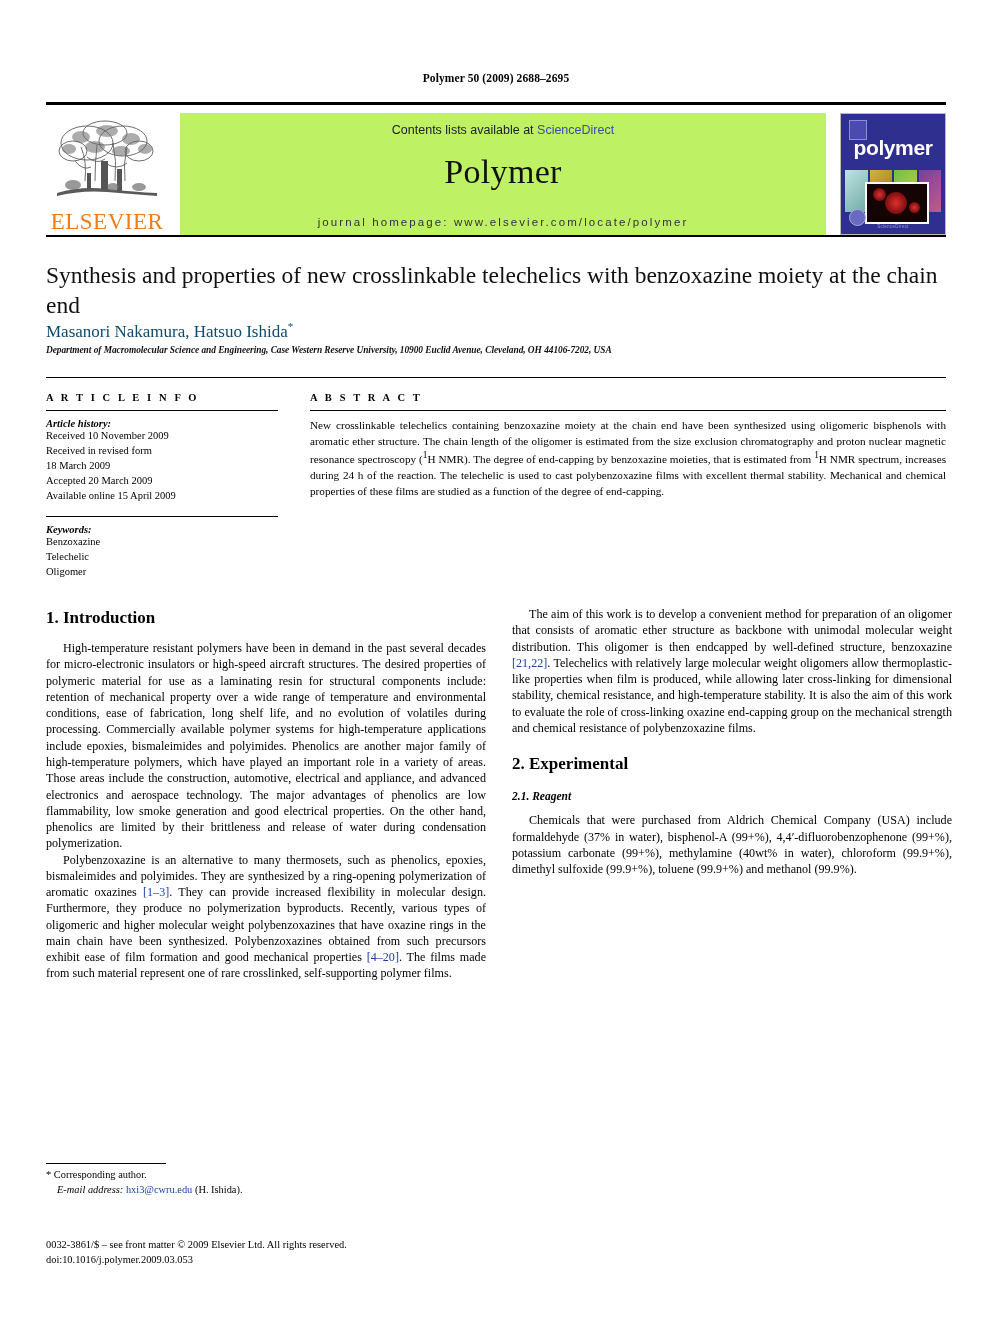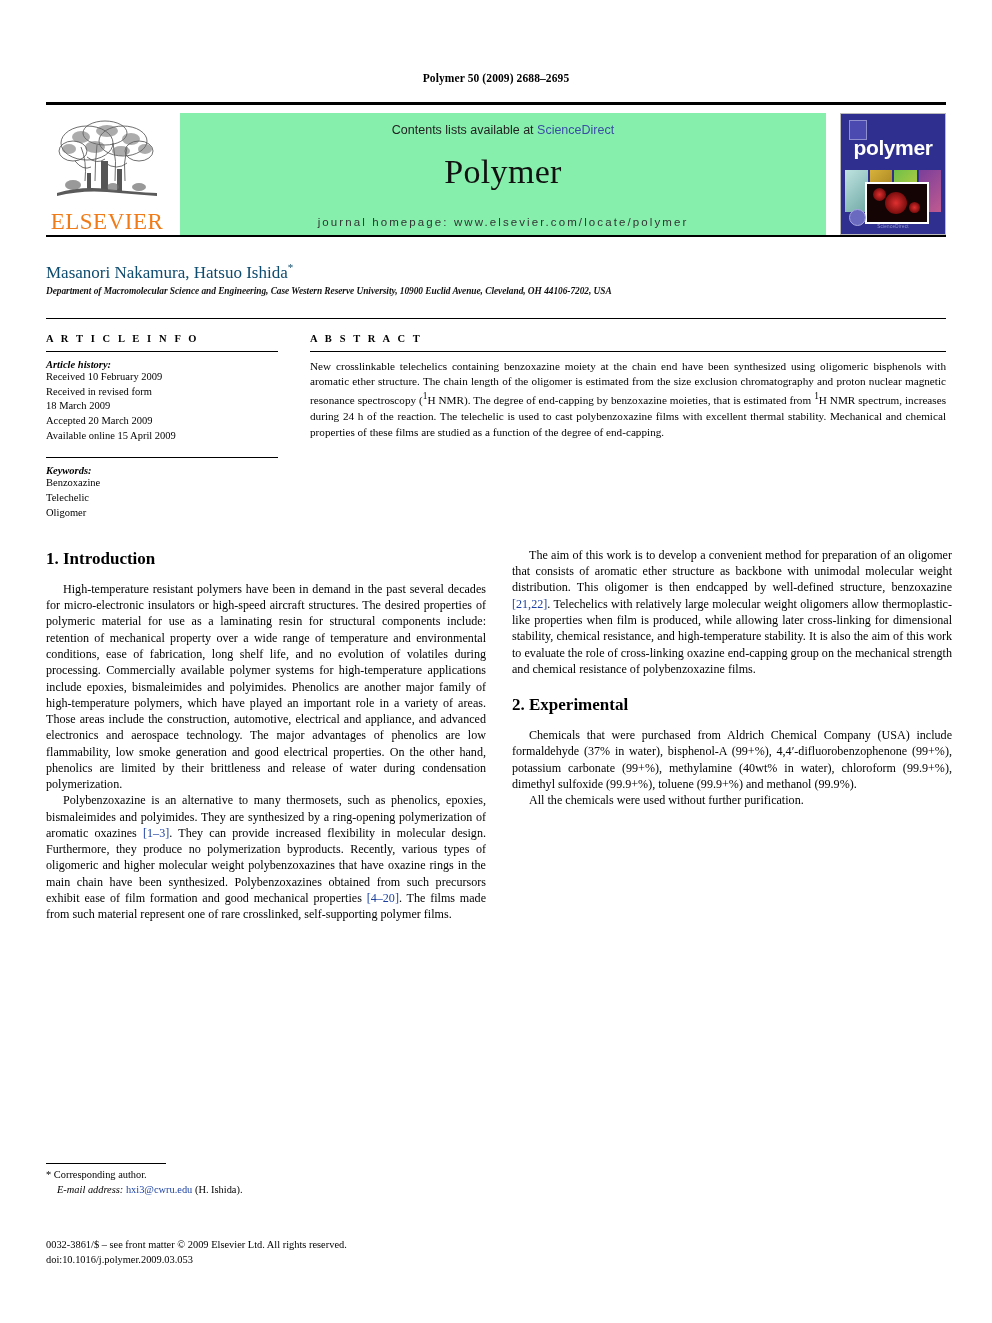--- a/index.html
+++ b/index.html
@@ -55,21 +55,21 @@
   .elsevier-word {
     font-family: "Liberation Serif", serif;
     font-size: 23px;
     letter-spacing: .5px;
     color: #F07C19;
     line-height: 1;
     margin-top: 1px;
   }
   .banner-center {
     flex: 1 1 auto;
-    background: #86efac;
+    background: #bef264;
     margin: 0 14px 0 12px;
     position: relative;
     display: flex;
     flex-direction: column;
     align-items: center;
     justify-content: flex-start;
     padding-top: 10px;
   }
   .contents-line {
     font-family: "Liberation Sans", sans-serif;
@@ -369,31 +369,32 @@
         </div>
         <div class="cover-badge"></div>
         <div class="cover-foot">ScienceDirect</div>
       </div>
 
     </div>
   </div>
   <div class="title-rule"></div>
 
   <div class="title-block">
+    <h1 class="art-title">Synthesis and properties of new crosslinkable telechelics with benzoxazine moiety at the chain end</h1>
     <div class="authors"><span>Masanori Nakamura, Hatsuo Ishida</span><sup>*</sup></div>
     <div class="affil">Department of Macromolecular Science and Engineering, Case Western Reserve University, 10900 Euclid Avenue, Cleveland, OH 44106-7202, USA</div>
   </div>
 
   <div class="info-abstract">
 
     <div class="col-info">
       <div class="sec-head">A R T I C L E   I N F O</div>
       <div class="hr-thin"></div>
       <div class="info-label">Article history:</div>
-      <div class="info-line">Received 10 February 2009</div>
+      <div class="info-line">Received 10 November 2009</div>
       <div class="info-line">Received in revised form</div>
       <div class="info-line">18 March 2009</div>
       <div class="info-line">Accepted 20 March 2009</div>
       <div class="info-line">Available online 15 April 2009</div>
 
       <div class="keywords-block">
         <div class="hr-thin"></div>
         <div class="info-label">Keywords:</div>
         <div class="info-line">Benzoxazine</div>
         <div class="info-line">Telechelic</div>
@@ -414,22 +415,22 @@
     <div class="bcol">
       <div class="h2">1. Introduction</div>
       <p class="para">High-temperature resistant polymers have been in demand in the past several decades for micro-electronic insulators or high-speed aircraft structures. The desired properties of polymeric material for use as a laminating resin for structural components include: retention of mechanical property over a wide range of temperature and environmental conditions, ease of fabrication, long shelf life, and no evolution of volatiles during processing. Commercially available polymer systems for high-temperature applications include epoxies, bismaleimides and polyimides. Phenolics are another major family of high-temperature polymers, which have played an important role in a variety of areas. Those areas include the construction, automotive, electrical and appliance, and advanced electronics and aerospace technology. The major advantages of phenolics are low flammability, low smoke generation and good electrical properties. On the other hand, phenolics are limited by their brittleness and release of water during condensation polymerization.</p>
       <p class="para"><span>Polybenzoxazine is an alternative to many thermosets, such as phenolics, epoxies, bismaleimides and polyimides. They are synthesized by a ring-opening polymerization of aromatic oxazines </span><span class="ref">[1–3]</span><span>. They can provide increased flexibility in molecular design. Furthermore, they produce no polymerization byproducts. Recently, various types of oligomeric and higher molecular weight polybenzoxazines that have oxazine rings in the main chain have been synthesized. Polybenzoxazines obtained from such precursors exhibit ease of film formation and good mechanical properties </span><span class="ref">[4–20]</span><span>. The films made from such material represent one of rare crosslinked, self-supporting polymer films.</span></p>
     </div>
 
     <div class="bcol">
       <p class="para cont"></p>
       <p class="para"><span>The aim of this work is to develop a convenient method for preparation of an oligomer that consists of aromatic ether structure as backbone with unimodal molecular weight distribution. This oligomer is then endcapped by well-defined structure, benzoxazine </span><span class="ref">[21,22]</span><span>. Telechelics with relatively large molecular weight oligomers allow thermoplastic-like properties when film is produced, while allowing later cross-linking for dimensional stability, chemical resistance, and high-temperature stability. It is also the aim of this work to evaluate the role of cross-linking oxazine end-capping group on the mechanical strength and chemical resistance of polybenzoxazine films.</span></p>
       <div class="h2" style="margin-top:18px">2. Experimental</div>
+      <div class="h3">2.1. Reagent</div>
       <p class="para">Chemicals that were purchased from Aldrich Chemical Company (USA) include formaldehyde (37% in water), bisphenol-A (99+%), 4,4′-difluorobenzophenone (99+%), potassium carbonate (99+%), methylamine (40wt% in water), chloroform (99.9+%), dimethyl sulfoxide (99.9+%), toluene (99.9+%) and methanol (99.9%).</p>
-      <p class="para">All the chemicals were used without further purification.</p>
     </div>
 
   </div>
 
   <div class="footnote">
     <div class="footnote-rule"></div>
     <div class="footnote-line">* Corresponding author.</div>
     <div class="footnote-line" style="padding-left:11px"><span class="em-label">E-mail address:</span> <span class="mail">hxi3@cwru.edu</span> <span>(H. Ishida).</span></div>
   </div>
 

